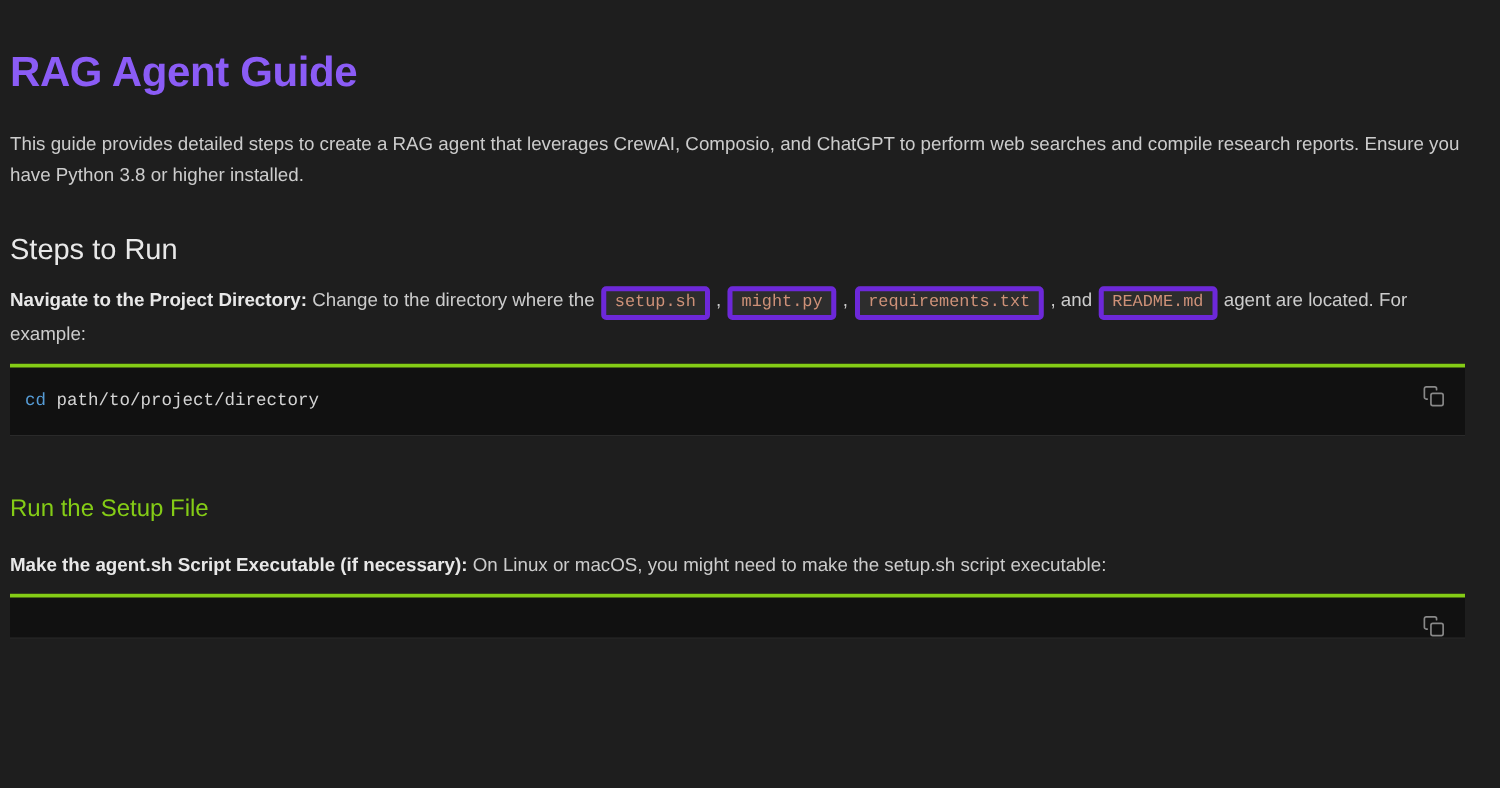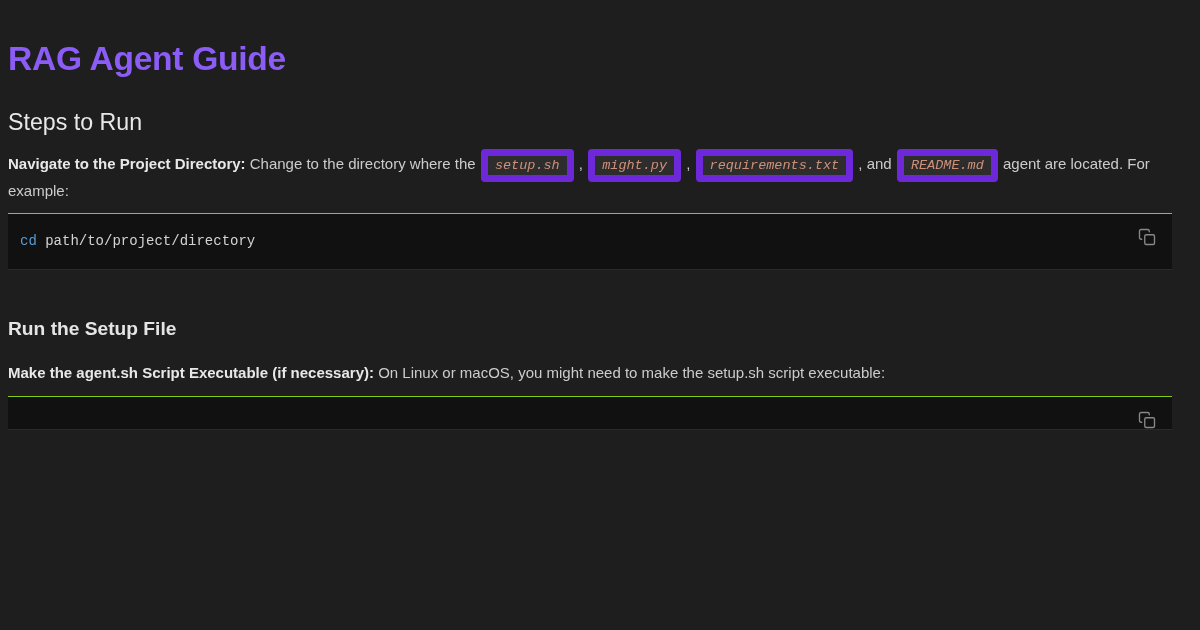--- a/index.html
+++ b/index.html
@@ -60,34 +60,33 @@
     }
 
     .step-label strong {
       color: #e8e8e8;
       font-weight: 700;
       margin-top: 46px;
     }
 
     code.inline {
       background-color: #2d2d2d;
-      border: 7px solid #6d28d9;
+      border: 4px solid #6d28d9;
       border-radius: 4px;
       color: #ce9178;
       font-family: 'Courier New', Courier, monospace;
       font-size: 13.5px;
       padding: 2px 7px;
       margin: 0 1px;
-      font-style: italic;
     }
 
     .code-block-wrapper {
       background-color: #111111;
       border-radius: 0;
-      border-top: 1px solid #84cc16;
+      border-top: 3px solid #84cc16;
       border-bottom: 1px solid #2a2a2a;
       position: relative;
       margin-bottom: 28px;
       padding: 16px 50px 16px 12px;
     }
 
     .code-block {
       font-family: 'Courier New', Courier, monospace;
       font-size: 14px;
       color: #9cdcfe;
@@ -113,33 +112,34 @@
       padding: 2px;
     }
 
     .copy-icon-svg {
       width: 18px;
       height: 18px;
     }
 
     .sub-section-title {
       font-size: 1.2rem;
-      font-weight: 700;
-      color: #e5e5e5;
+      font-weight: 400;
+      color: #84cc16;
       margin-bottom: 16px;
       margin-top: 44px;
     }
   </style>
 </head>
 <body>
 
 <div class="page-container">
 
   <h1 class="page-title">RAG Agent Guide</h1>
 
+  <p class="intro-text">This guide provides detailed steps to create a RAG agent that leverages CrewAI, Composio, and ChatGPT to perform web searches and compile research reports. Ensure you have Python 3.8 or higher installed.</p>
 
   <h2 class="section-title">
     <span>Steps to Run</span>
   </h2>
 
   <div class="step-item">
     <p class="step-label">
       <strong>Navigate to the Project Directory:</strong>
       <span> Change to the directory where the </span>
       <code class="inline">setup.sh</code>

